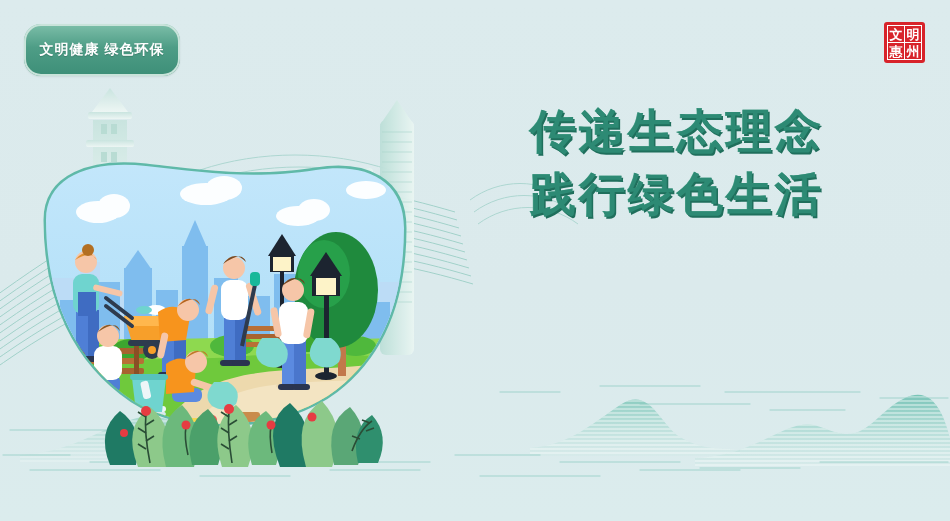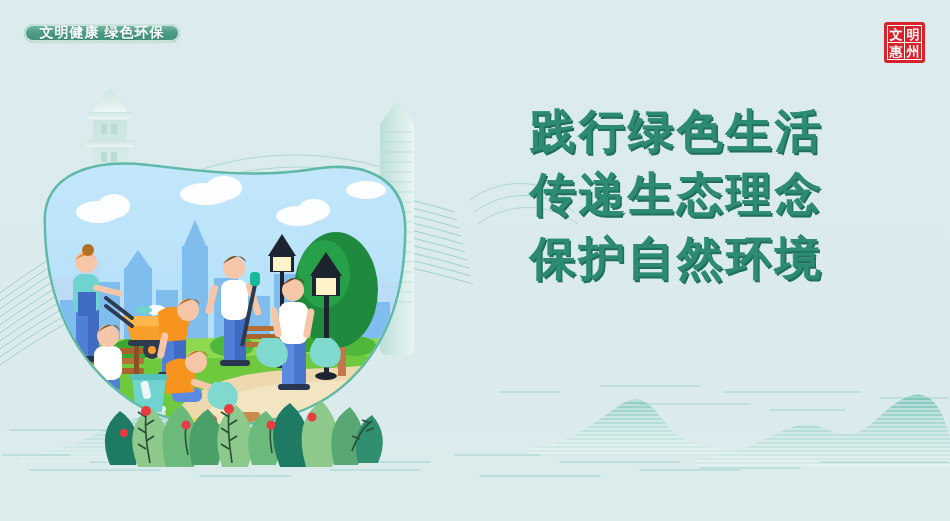--- a/index.html
+++ b/index.html
@@ -9,21 +9,21 @@
     background:#dcebee;
   }
   .poster{
     position:relative;width:950px;height:521px;overflow:hidden;
     background:linear-gradient(180deg,#dcebed 0%,#dbeaec 55%,#dbeced 100%);
   }
   .layer{position:absolute;left:0;top:0;width:950px;height:521px;}
 
   
   .badge{
-    position:absolute;left:24px;top:24px;width:156px;height:18px;
+    position:absolute;left:24px;top:24px;width:156px;height:52px;
     border-radius:17px;
     background:linear-gradient(180deg,#7dbfa9 0%,#4e9d86 45%,#3d8f78 100%);
     box-shadow:0 0 0 2px #c9e3da inset, 0 1px 2px rgba(0,0,0,.08);
     display:flex;align-items:center;justify-content:center;
     z-index:40;
   }
   .badge-text{
     color:#ffffff;font-size:14px;font-weight:bold;letter-spacing:1px;
     text-shadow:0 1px 1px rgba(0,0,0,.18);white-space:nowrap;
   }
@@ -494,18 +494,17 @@
   </div>
 
   <div class="seal">
     <div class="seal-cell">文</div>
     <div class="seal-cell">明</div>
     <div class="seal-cell">惠</div>
     <div class="seal-cell">州</div>
   </div>
 
   <div class="headline">
+    <div class="hl-line">传递生态理念</div>
     <div class="hl-line">践行绿色生活</div>
-    <div class="hl-line">传递生态理念</div>
-    <div class="hl-line">保护自然环境</div>
   </div>
 
 </div>
 
 </body></html>

